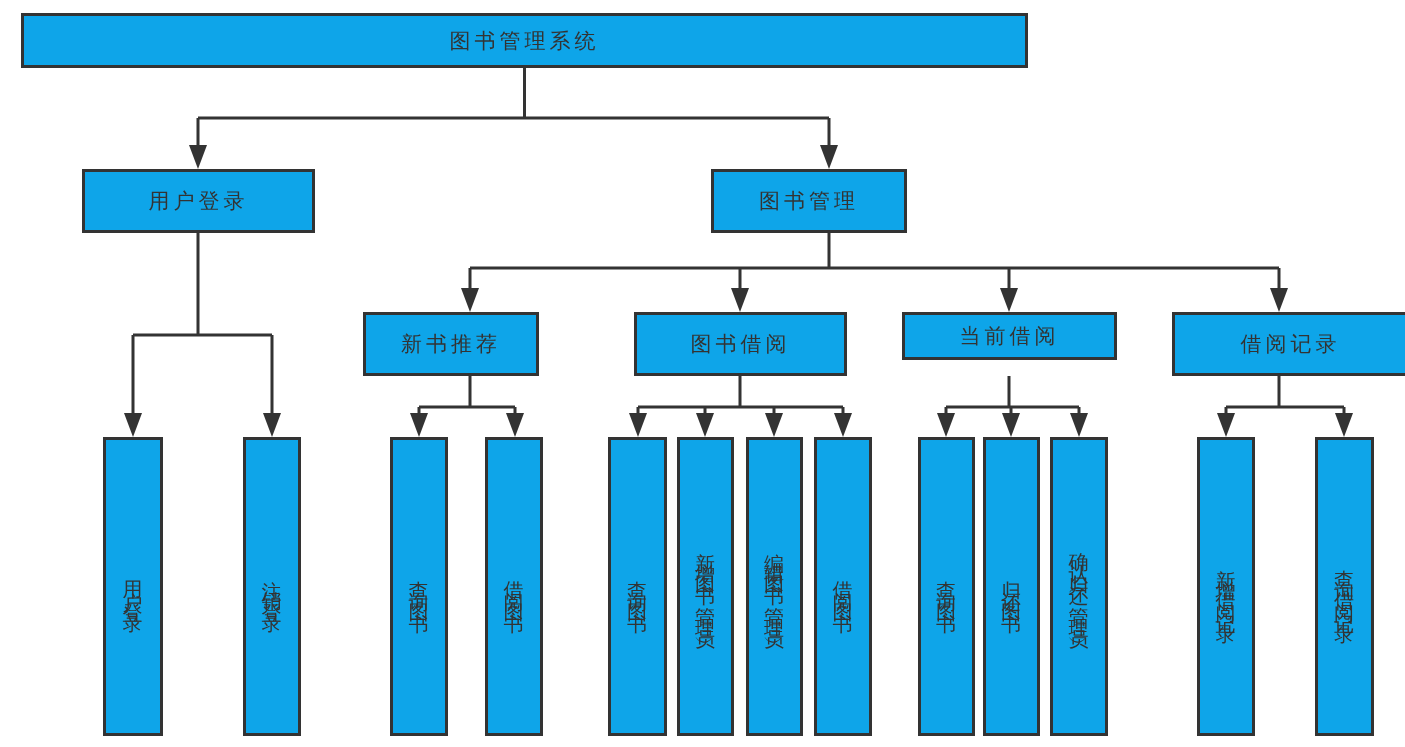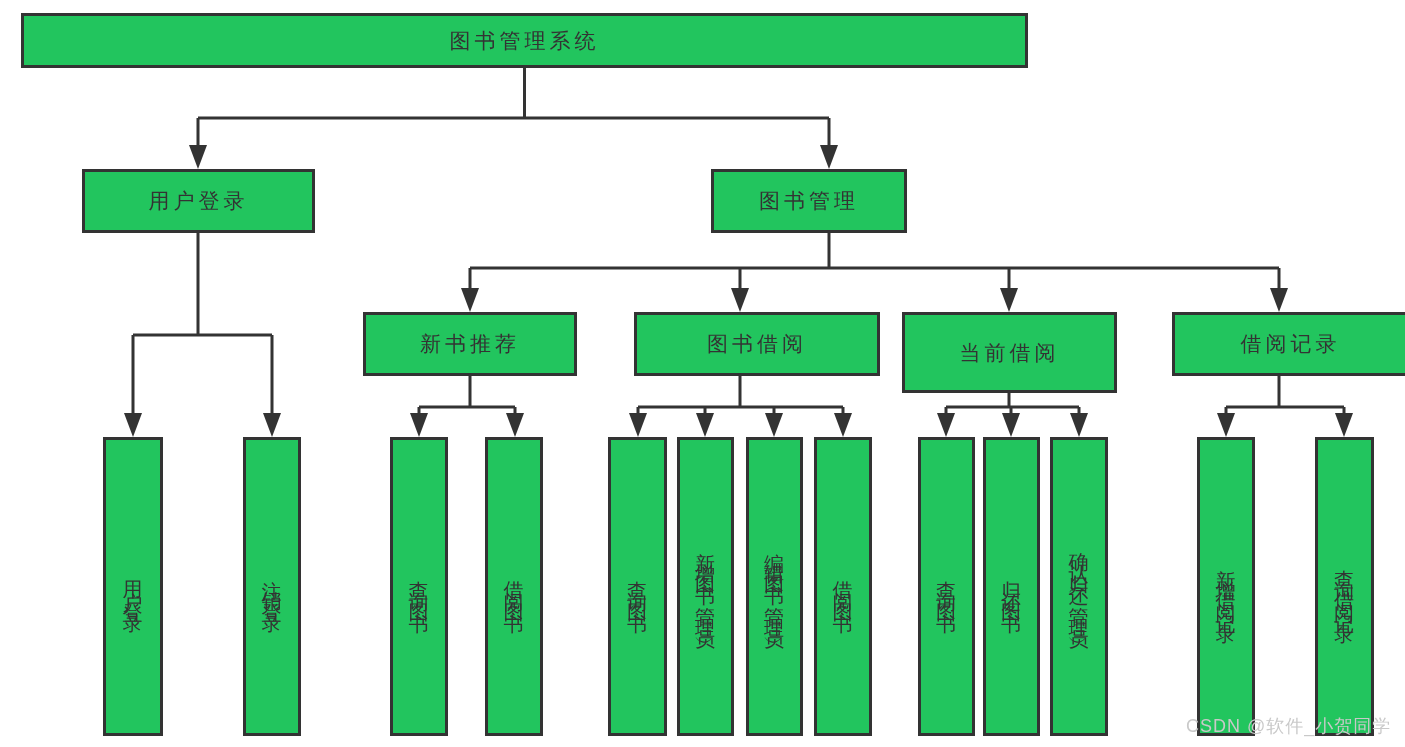--- a/index.html
+++ b/index.html
@@ -15,21 +15,21 @@
   #connectors {
     position: absolute;
     left: 0; top: 0;
     width: 1405px; height: 747px;
     pointer-events: none;
   }
   .node {
     position: absolute;
     box-sizing: border-box;
     border: 3px solid #333333;
-    background: #22c55e;
+    background: #0ea5e9;
     display: flex;
     align-items: center;
     justify-content: center;
     color: #333333;
   }
   .hnode {
     font-size: 21px;
     letter-spacing: 4px;
     white-space: nowrap;
   }
@@ -111,34 +111,33 @@
     <use href="#arr" transform="translate(1079,437)"></use>
     <use href="#arr" transform="translate(1226,437)"></use>
     <use href="#arr" transform="translate(1344,437)"></use>
   </svg>
 
   <div class="node hnode" style="left:21px; top:13px; width:1007px; height:55px;">图书管理系统</div>
 
   <div class="node hnode" style="left:82px; top:169px; width:233px; height:64px;">用户登录</div>
   <div class="node hnode" style="left:711px; top:169px; width:196px; height:64px;">图书管理</div>
 
-  <div class="node hnode" style="left:363px; top:312px; width:214px; height:64px;">新书推荐</div>
-  <div class="node hnode" style="left:634px; top:312px; width:246px; height:64px;">图书借阅</div>
-  <div class="node hnode" style="left:902px; top:312px; width:215px; height:81px;">当前借阅</div>
+  <div class="node hnode" style="left:363px; top:312px; width:176px; height:64px;">新书推荐</div>
+  <div class="node hnode" style="left:634px; top:312px; width:213px; height:64px;">图书借阅</div>
+  <div class="node hnode" style="left:902px; top:312px; width:215px; height:48px;">当前借阅</div>
   <div class="node hnode" style="left:1172px; top:312px; width:237px; height:64px;">借阅记录</div>
 
   <div class="node vnode" style="left:103px; top:437px; width:60px; height:299px;">用户登录</div>
   <div class="node vnode" style="left:243px; top:437px; width:58px; height:299px;">注销登录</div>
   <div class="node vnode" style="left:390px; top:437px; width:58px; height:299px;">查询图书</div>
   <div class="node vnode" style="left:485px; top:437px; width:58px; height:299px;">借阅图书</div>
   <div class="node vnode" style="left:608px; top:437px; width:59px; height:299px;">查询图书</div>
   <div class="node vnode" style="left:677px; top:437px; width:57px; height:299px;">新增图书（管理员）</div>
   <div class="node vnode" style="left:746px; top:437px; width:57px; height:299px;">编辑图书（管理员）</div>
   <div class="node vnode" style="left:814px; top:437px; width:58px; height:299px;">借阅图书</div>
   <div class="node vnode" style="left:918px; top:437px; width:57px; height:299px;">查询图书</div>
   <div class="node vnode" style="left:983px; top:437px; width:57px; height:299px;">归还图书</div>
   <div class="node vnode" style="left:1050px; top:437px; width:58px; height:299px;">确认归还（管理员）</div>
   <div class="node vnode" style="left:1197px; top:437px; width:58px; height:299px;">新增借阅记录</div>
   <div class="node vnode" style="left:1315px; top:437px; width:59px; height:299px;">查询借阅记录</div>
 
-  <div class="watermark" style="left:1186px; top:714px;">CSDN @软件_小贺同学</div>
 
 </div>
 
 </body></html>

